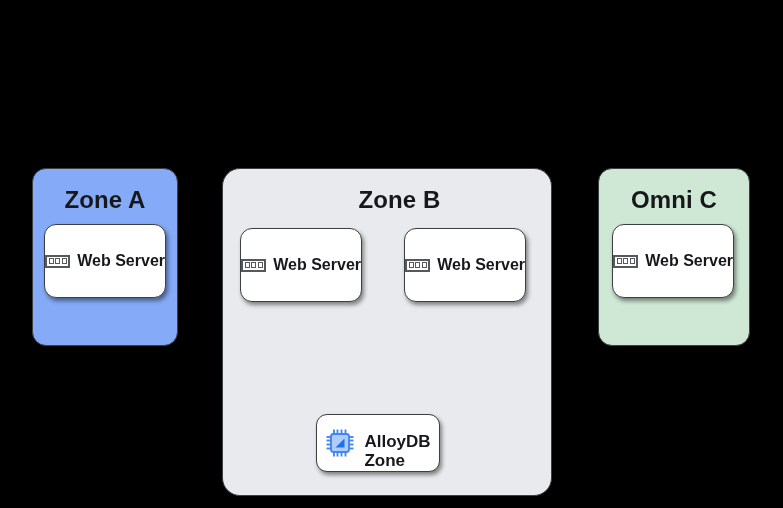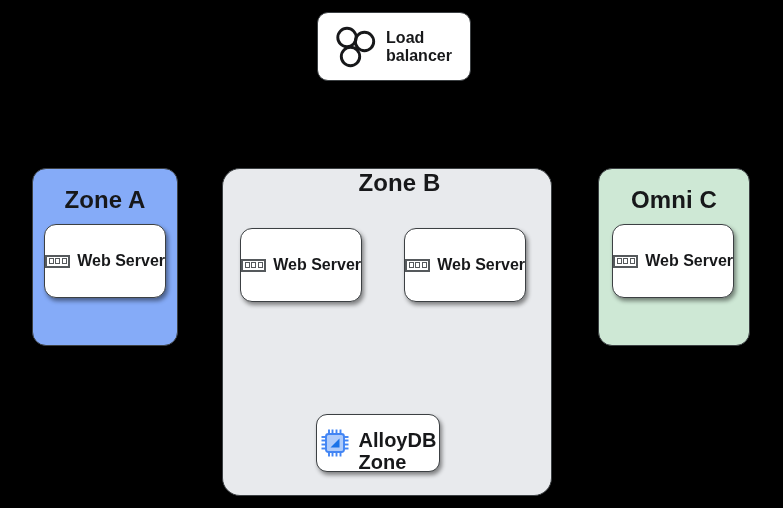--- a/index.html
+++ b/index.html
@@ -42,21 +42,21 @@
     color: #17181a;
     letter-spacing: .1px;
     white-space: nowrap;
   }
 
   #zone-a { left: 32px;  top: 168px; width: 146px; height: 178px; background: #85abf8; }
   #zone-b { left: 222px; top: 168px; width: 330px; height: 328px; background: #e8eaed; border-radius: 18px; }
   #zone-c { left: 598px; top: 168px; width: 152px; height: 178px; background: #cee8d5; }
 
   #zone-a .zone-title { top: 17px; }
-  #zone-b .zone-title { top: 0; margin-left: 25px; }
+  #zone-b .zone-title { top: 17px; margin-left: 25px; }
   #zone-c .zone-title { top: 17px; }
 
   
   .node {
     position: absolute;
     box-sizing: border-box;
     background: #ffffff;
     border: 1.6px solid #3c4043;
     border-radius: 12px;
     box-shadow: 2px 3px 4px rgba(0,0,0,0.45);
@@ -116,21 +116,21 @@
   
   #alloydb {
     left: 316px;
     top: 414px;
     width: 124px;
     height: 58px;
     flex-direction: row;
     gap: 9px;
     border-radius: 11px;
   }
-  #alloydb .node-label { text-align: left; font-size: 20px; margin-top: 16px; }
+  #alloydb .node-label { text-align: left; font-size: 17px; margin-top: 16px; }
 
   .icon-svg { display: block; }
 </style>
 </head>
 <body>
 
 <div id="canvas">
 
   <svg id="edge-layer" viewBox="0 0 783 508" width="783" height="508">
     <defs>
@@ -161,33 +161,20 @@
   </div>
 
   <div class="zone" id="zone-b">
     <div class="zone-title">Zone B</div>
   </div>
 
   <div class="zone" id="zone-c">
     <div class="zone-title">Omni C</div>
   </div>
 
-  <div class="node" id="load-balancer">
-    <span>
-      <svg class="icon-svg" width="40" height="42" viewBox="0 0 40 42" aria-hidden="true">
-        <circle cx="11" cy="11.5" r="9.2" fill="none" stroke="#17181a" stroke-width="2.9"></circle>
-        <circle cx="28.5" cy="15.5" r="9.2" fill="none" stroke="#17181a" stroke-width="2.9"></circle>
-        <circle cx="14.5" cy="30.5" r="9.2" fill="none" stroke="#17181a" stroke-width="2.9"></circle>
-      </svg>
-    </span>
-    <div class="node-label">
-      <div>Load</div>
-      <div>balancer</div>
-    </div>
-  </div>
 
   <div class="node web-node" id="ws-a">
     <span class="server-icon">
       <i></i>
         <i></i>
         <i></i>
     </span>
     <div class="node-label">Web Server</div>
   </div>
 

